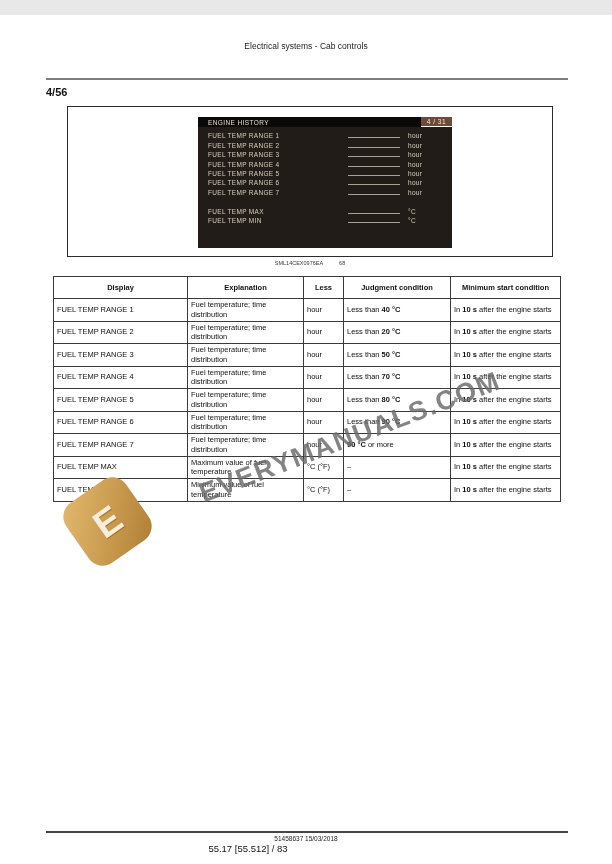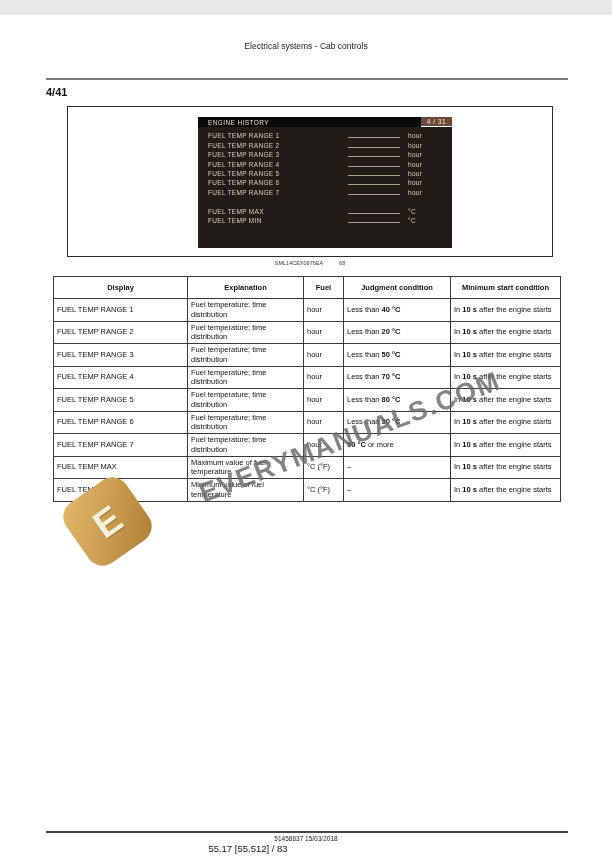--- a/index.html
+++ b/index.html
@@ -87,21 +87,21 @@
   .footer-line1 { position:absolute; top:820px; left:0; width:612px; text-align:center; font-size:6.5px; color:#222; }
   .footer-line2 { position:absolute; top:828px; left:0; width:496px; text-align:center; font-size:9.5px; color:#111; }
 </style>
 </head>
 <body>
 
 <div class="page">
 
   <div class="header-title">Electrical systems - Cab controls</div>
   <div class="top-rule"></div>
-  <div class="section-number">4/41</div>
+  <div class="section-number">4/56</div>
 
   <div class="figure-box">
     <div class="screen">
       <div class="screen-titlebar">
         <span class="screen-title">ENGINE HISTORY</span>
         <span class="screen-page">4 / 31</span>
       </div>
       <div class="screen-body">
           <div class="screen-row">
             <span class="screen-label">FUEL TEMP RANGE 1</span>
@@ -163,21 +163,21 @@
       <col style="width:134px">
         <col style="width:116px">
         <col style="width:40px">
       <col style="width:107px">
         <col style="width:110px">
     </colgroup>
     <thead>
       <tr>
         <th>Display</th>
         <th>Explanation</th>
-        <th>Fuel</th>
+        <th>Less</th>
         <th class="left">Judgment condition</th>
         <th class="left">Minimum start condition</th>
       </tr>
     </thead>
     <tbody>
         <tr>
           <td class="cell-disp">FUEL TEMP RANGE 1</td>
           <td class="cell-expl">Fuel temperature; time distribution</td>
           <td class="cell-unit">hour</td>
           <td class="cell-cond">Less than <b>40 °C</b></td>

